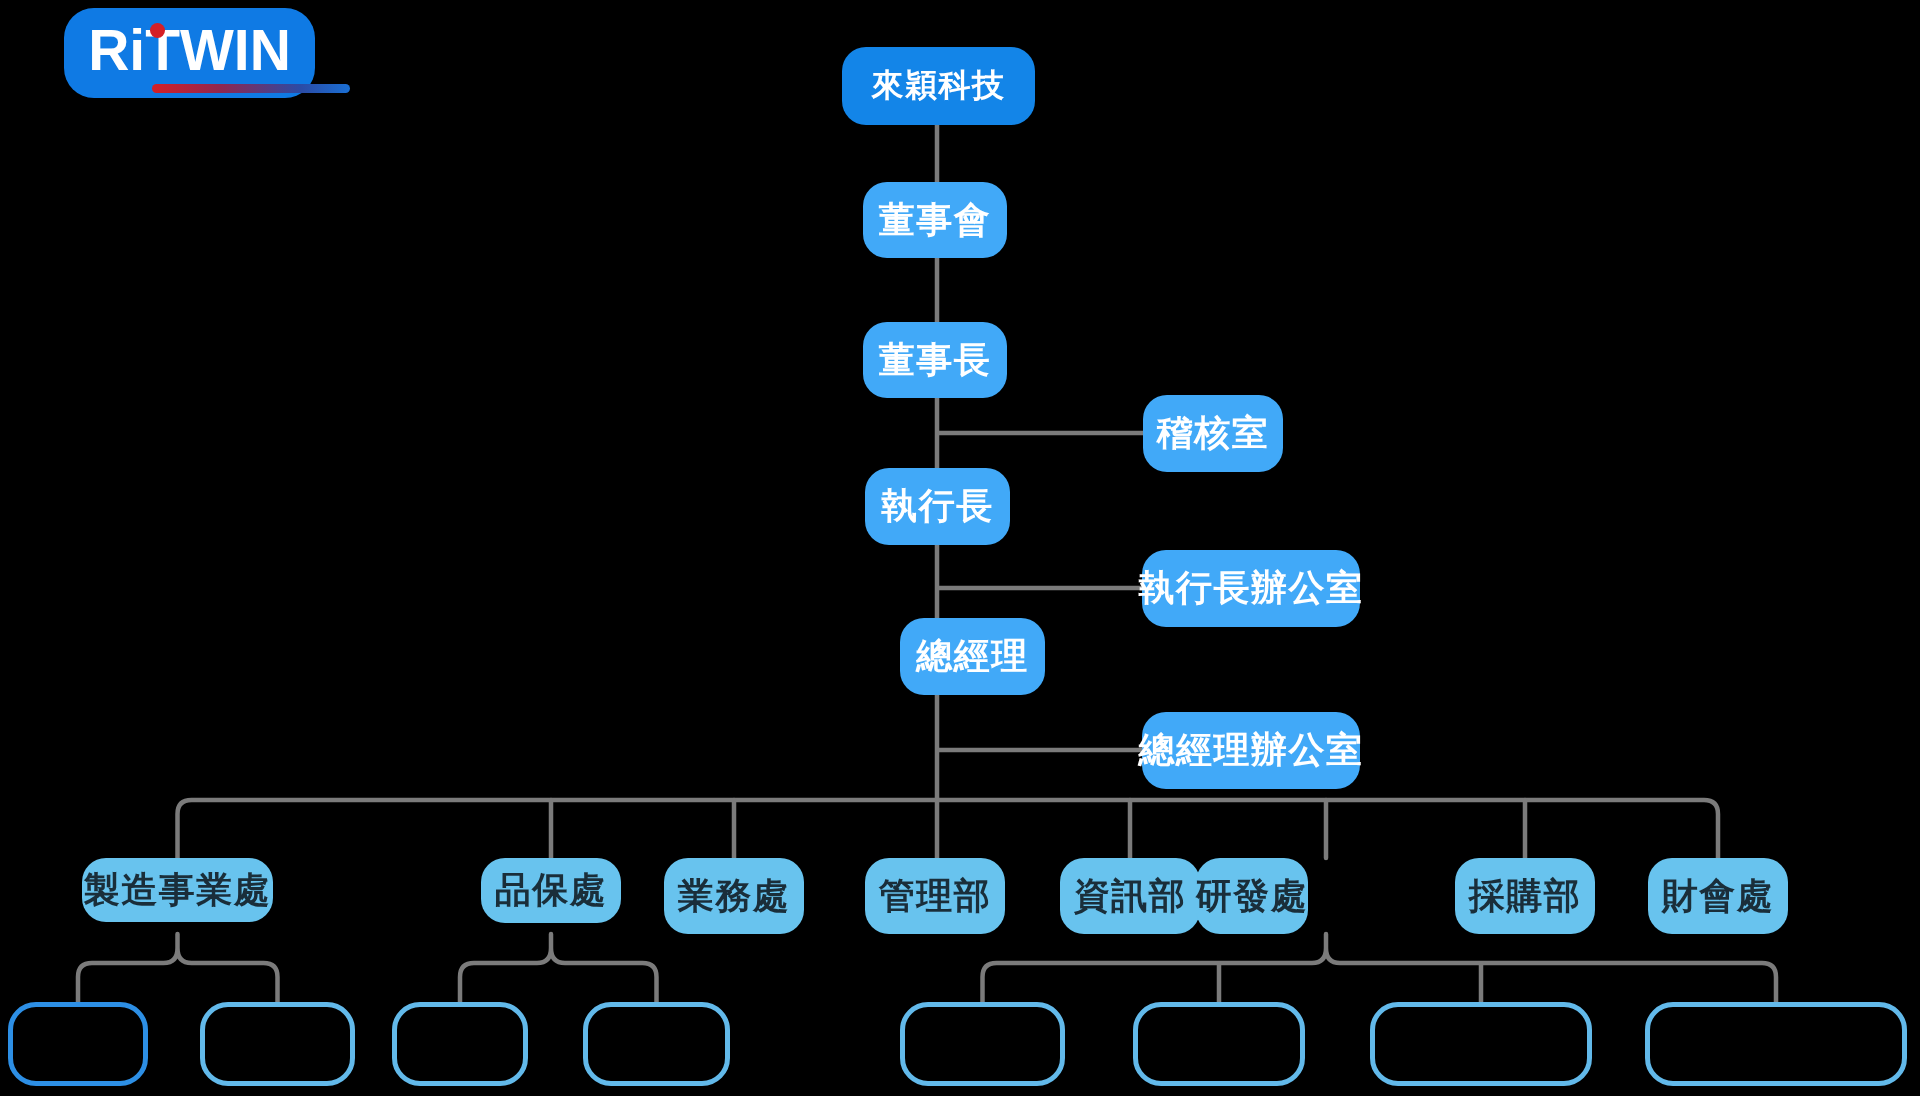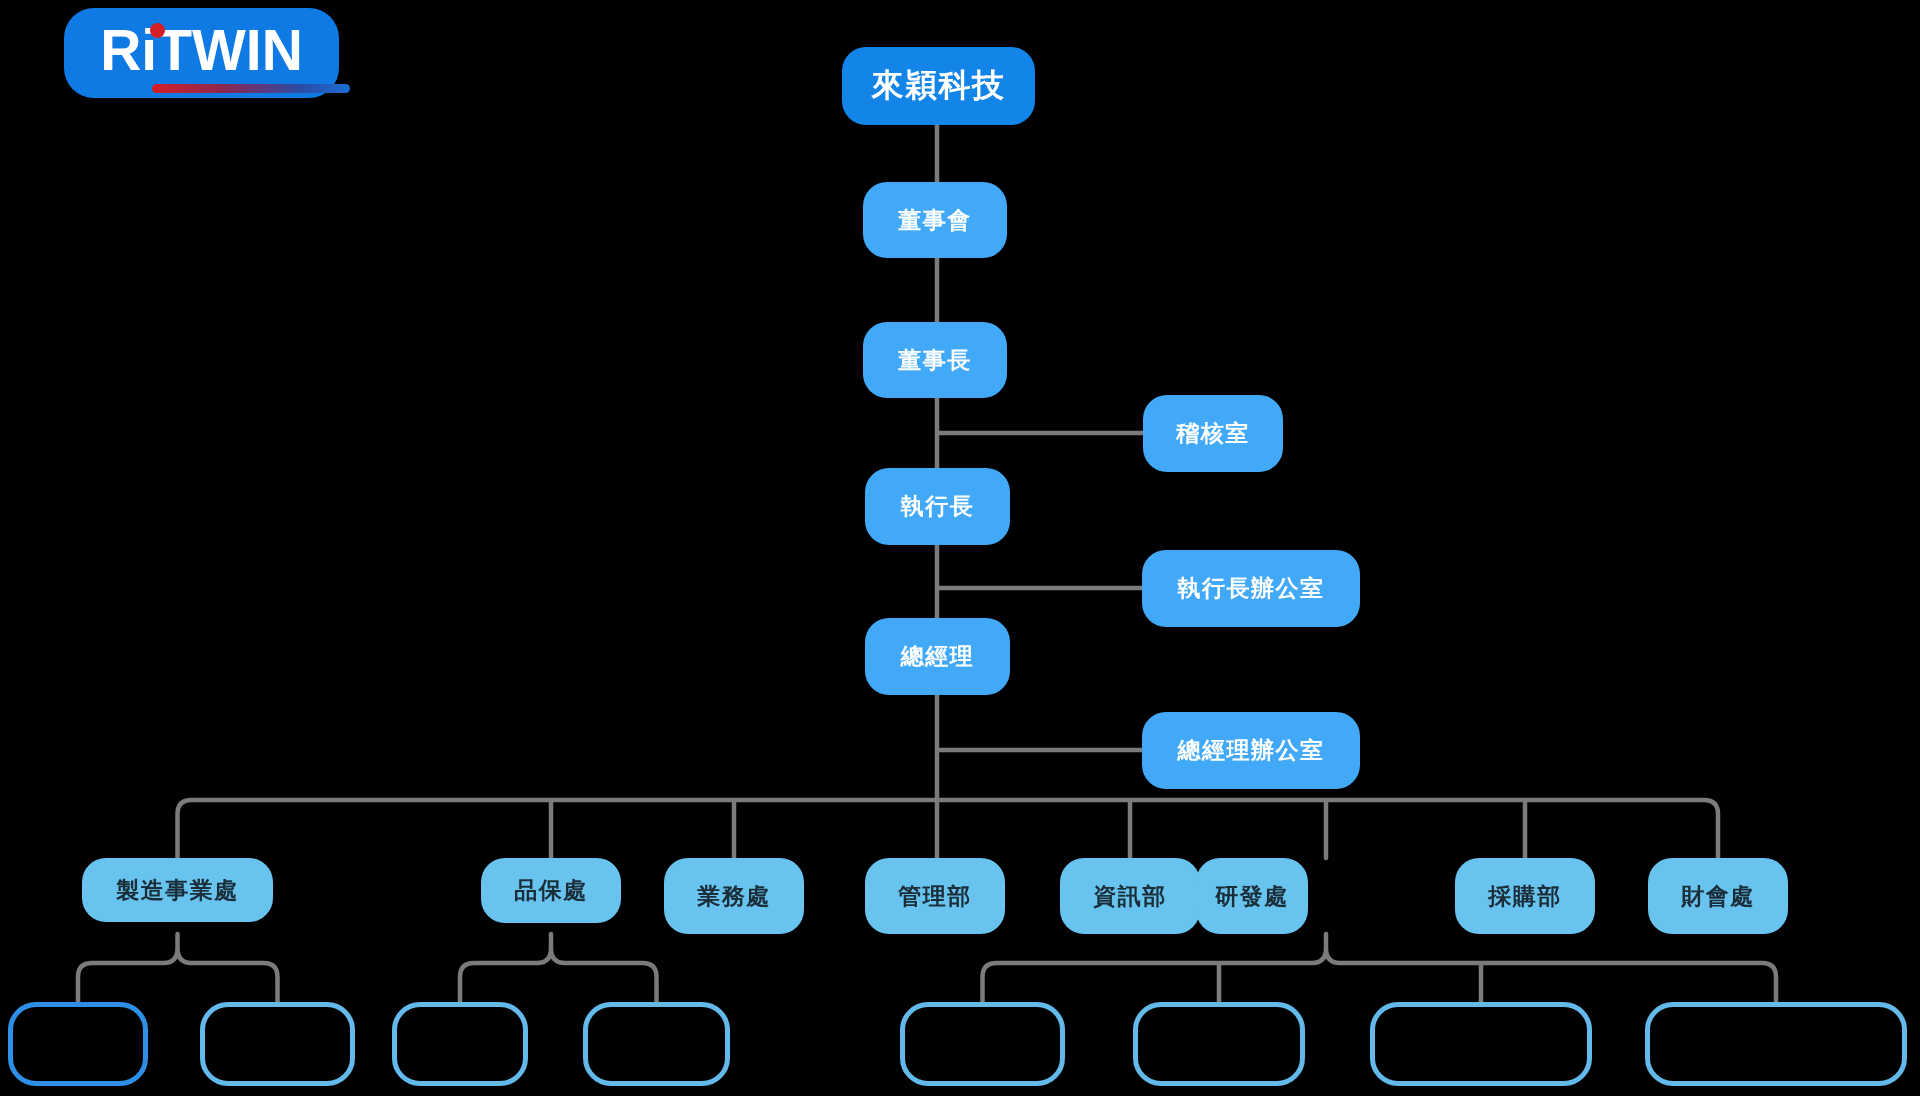--- a/index.html
+++ b/index.html
@@ -5,30 +5,30 @@
   html,body{margin:0;padding:0;background:var(--background,#000);}
   .canvas{
     position:relative;width:1920px;height:1096px;overflow:hidden;
     background:var(--background,#000);
     font-family:"Liberation Sans","DejaVu Sans",sans-serif;
   }
   .connectors{position:absolute;left:0;top:0;}
   .connectors path{stroke:var(--connector,#7b7b7b);stroke-width:4.5;fill:none;stroke-linecap:round;}
   .node{
     position:absolute;display:flex;align-items:center;justify-content:center;
-    font-weight:bold;font-size:23px;letter-spacing:1.5px;border-radius:24px;
+    font-weight:bold;font-size:36px;letter-spacing:1.5px;border-radius:24px;
     box-sizing:border-box;white-space:nowrap;
   }
   .node.root{background:var(--root-box,#1385e8);color:#fff;font-size:32px;margin-top:12px;}
   .node.mid{background:var(--mid-box,#41a9f8);color:#fff;}
   .node.dept{background:var(--dept-box,#68c3ee);color:var(--dept-text,#1a2e3a);}
   .node.placeholder{background:transparent;border:5px solid var(--placeholder-border,#62b9ea);border-radius:28px;}
   .node.placeholder.first{border-color:var(--placeholder-border-first,#2d8fe5);}
   .logo{position:absolute;left:64px;top:8px;width:251px;height:90px;
-    background:var(--logo-bg,#0f7ae4);border-radius:30px;padding-left:24px;}
+    background:var(--logo-bg,#0f7ae4);border-radius:30px;}
   .logo-text{position:absolute;left:0;top:9px;width:100%;text-align:center;
     color:#fff;font-size:57px;font-weight:bold;letter-spacing:0;}
   .logo-dot{position:absolute;left:86px;top:15px;width:15px;height:15px;border-radius:50%;
     background:var(--logo-dot,#d51f26);}
   .logo-underline{position:absolute;left:88px;bottom:5px;width:198px;height:9px;border-radius:4.5px;
     background:linear-gradient(to right,#d51f26 0%,#8e2750 35%,#2b4ba5 75%,#1a6fd4 100%);}
 </style>
 </head>
 <body>
 
@@ -48,21 +48,21 @@
     <span class="logo-text">RiTWIN</span>
     <span class="logo-dot"></span>
     <span class="logo-underline"></span>
   </div>
 
   <div class="node root" style="left:842px;top:35px;width:193px;height:78px">來穎科技</div>
 
   <div class="node mid" style="left:863px;top:182px;width:144px;height:76px">董事會</div>
   <div class="node mid" style="left:863px;top:322px;width:144px;height:76px">董事長</div>
   <div class="node mid" style="left:865px;top:468px;width:145px;height:77px">執行長</div>
-  <div class="node mid" style="left:865px;top:618px;width:145px;height:77px">總經理</div>
+  <div class="node mid" style="left:900px;top:618px;width:145px;height:77px">總經理</div>
 
   <div class="node mid" style="left:1143px;top:395px;width:140px;height:77px">稽核室</div>
   <div class="node mid" style="left:1142px;top:550px;width:218px;height:77px">執行長辦公室</div>
   <div class="node mid" style="left:1142px;top:712px;width:218px;height:77px">總經理辦公室</div>
 
   <div class="node dept" style="left:82px;top:858px;width:191px;height:64px">製造事業處</div>
   <div class="node dept" style="left:481px;top:858px;width:140px;height:65px">品保處</div>
   <div class="node dept" style="left:664px;top:858px;width:140px;height:76px">業務處</div>
   <div class="node dept" style="left:865px;top:858px;width:140px;height:76px">管理部</div>
   <div class="node dept" style="left:1060px;top:858px;width:140px;height:76px">資訊部</div>

